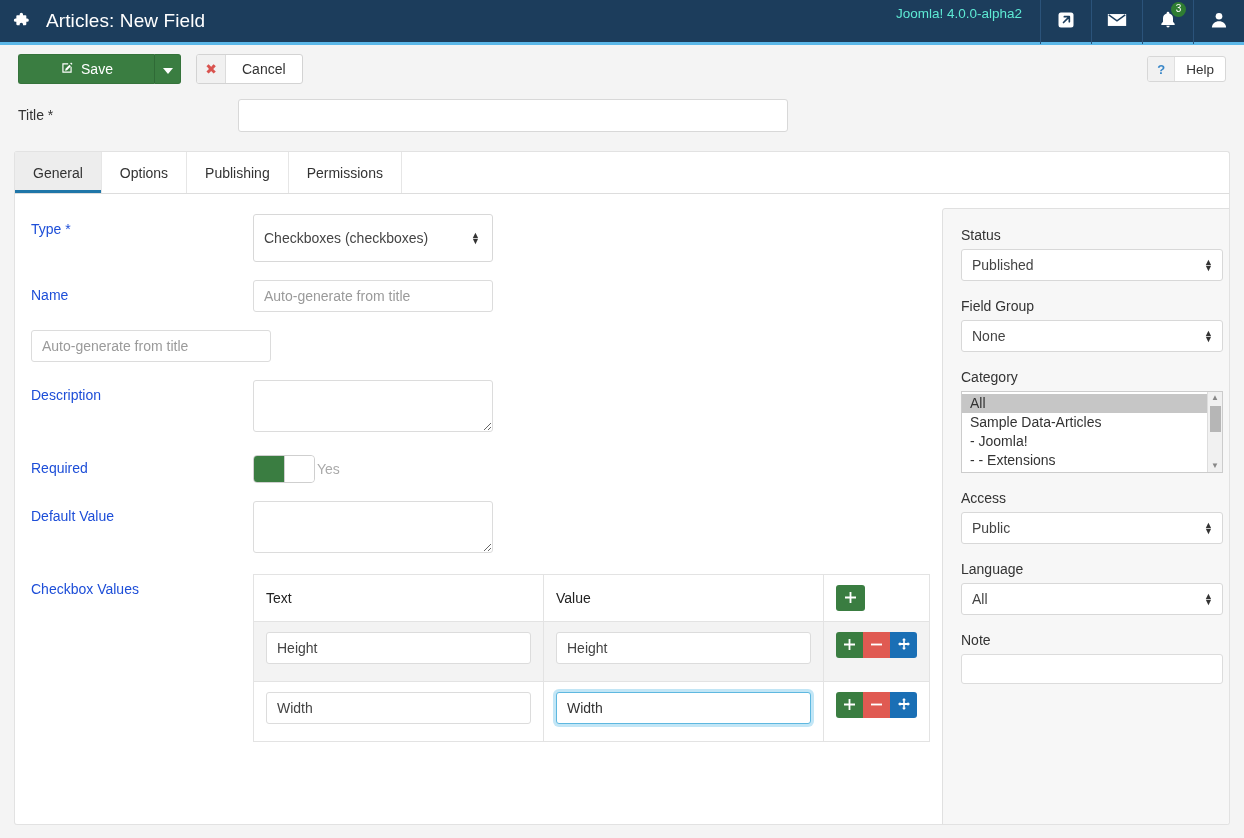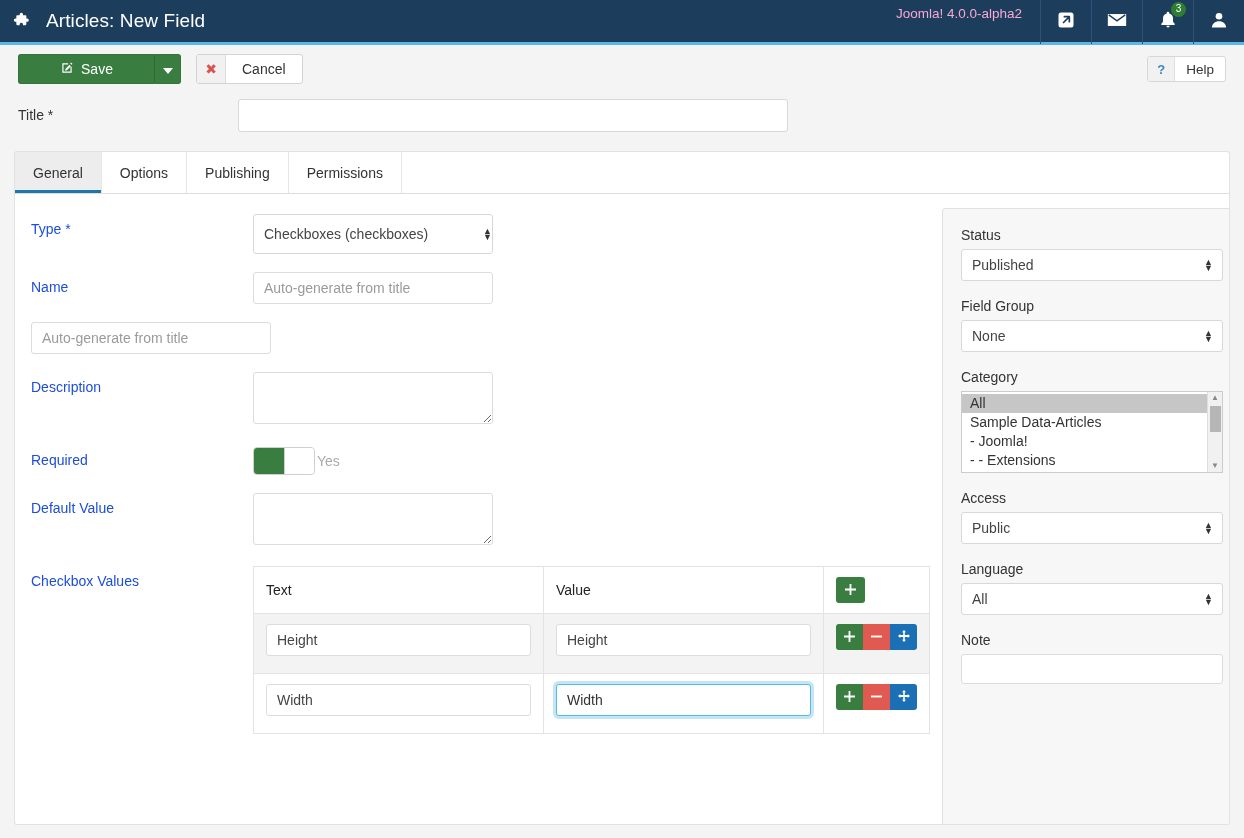--- a/index.html
+++ b/index.html
@@ -38,21 +38,21 @@
     color: #ffffff;
     font-size: 19px;
     letter-spacing: .1px;
   }
   .topbar-right {
     display: flex;
     align-items: stretch;
     height: 45px;
   }
   .version-label {
-    color: #f9a8d4;
+    color: #5eead4;
     font-size: 13.5px;
     display: flex;
     align-items: center;
     padding: 0 18px 16px 10px;
   }
   .tb-btn {
     width: 51px;
     height: 45px;
     display: flex;
     align-items: center;
@@ -258,27 +258,27 @@
     width: 222px;
     flex: 0 0 222px;
     font-size: 14px;
     color: #1d4ed8;
     padding-top: 7px;
   }
   .fctl { flex: 1 1 auto; }
 
   .sel {
     width: 240px;
-    height: 40px;
+    height: 48px;
     border: 1px solid #d8d8d8;
     border-radius: 3px;
     background: #fff;
     display: flex;
     align-items: center;
-    padding: 0 0 0 10px;
+    padding: 0 12px 0 10px;
     font-size: 14px;
     color: #444;
     cursor: pointer;
     justify-content: space-between;
   }
   .sel .sel-val { overflow: hidden; white-space: nowrap; }
   .updown {
     display: inline-flex;
     flex-direction: column;
     line-height: 6px;

